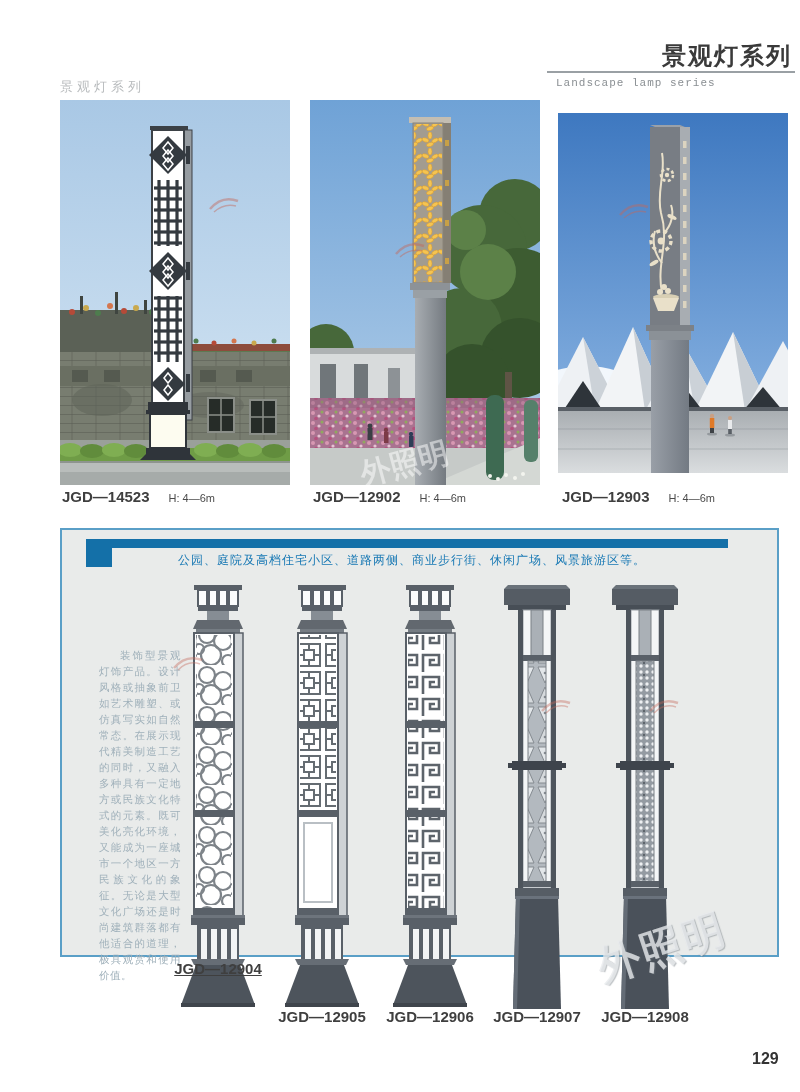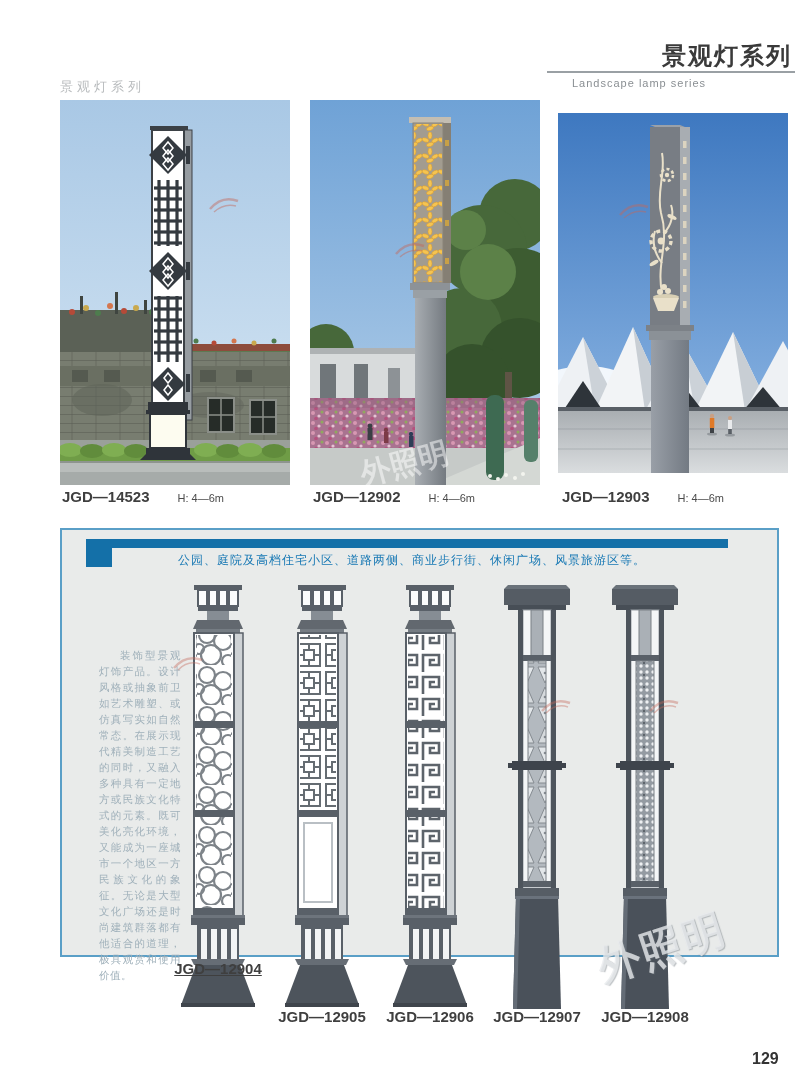--- a/index.html
+++ b/index.html
@@ -4,21 +4,21 @@
 <style>
   html,body{margin:0;padding:0;background:#fff;}
   .page{position:relative;width:800px;height:1092px;background:#fff;overflow:hidden;
         font-family:"Liberation Sans",sans-serif;}
   .abs{position:absolute;}
   .hdr-title{font-size:24px;font-weight:bold;color:#3a3a3a;letter-spacing:2px;text-align:right;}
   .hdr-sub{font-size:11px;color:#8a8f93;letter-spacing:1px;}
   .hdr-rule{height:2px;background:#9aa0a4;}
   .tagline{font-size:13px;color:#b9bcbe;letter-spacing:4px;}
   .caption{font-size:15px;color:#3f3f3f;font-weight:600;}
-  .caption .h{font-size:11px;color:#4a4a4a;font-weight:400;margin-left:28px;}
+  .caption .h{font-size:11px;color:#4a4a4a;font-weight:400;margin-left:19px;}
   .panel{border:2px solid #5a9fc7;background:#e9ebea;padding-left:39px;}
   .blue-sq{background:#1470a8;}
   .blue-bar{background:#1470a8;}
   .usage{font-size:12px;color:#1778b4;letter-spacing:1px;text-align:center;}
   .desc{font-size:10.5px;line-height:16px;color:#9fb0ba;text-align:justify;
         text-indent:2em;letter-spacing:.5px;}
   .prod-label{font-size:15px;color:#3f3f3f;font-weight:600;text-align:center;width:110px;}
   .pageno{font-size:16px;font-weight:bold;color:#333;}
   .wm{font-size:42px;font-weight:bold;color:rgba(233,236,238,.78);
       text-shadow:1px 1px 1px rgba(110,120,126,.45);transform:rotate(-18deg);
@@ -113,21 +113,21 @@
           <circle cx="9" cy="3" r="1.7" fill="#eef0f2"></circle>
         <circle cx="3" cy="9" r="1.7" fill="#eef0f2"></circle>
           <circle cx="9" cy="9" r="1.7" fill="#eef0f2"></circle>
         <circle cx="6" cy="6" r="1.2" fill="#5d646b"></circle>
       </pattern>
     </defs>
   </svg>
 
   <div class="abs hdr-title" style="left:400px;top:40px;width:392px;">景观灯系列</div>
   <div class="abs hdr-rule" style="left:547px;top:71px;width:248px;"></div>
-  <div class="abs hdr-sub" style="left:572px;top:77px;">Landscape lamp series</div>
+  <div class="abs hdr-sub" style="left:556px;top:77px;font-family:Liberation Mono, monospace;">Landscape lamp series</div>
   <div class="abs tagline" style="left:60px;top:78px;">景观灯系列</div>
 
   <svg class="abs" style="left:60px;top:100px" width="230" height="385" viewBox="0 0 230 385">
     <rect width="230" height="385" fill="url(#sky1)"></rect>
 
     <rect x="0" y="210" width="108" height="44" fill="#5b6156"></rect>
     <rect x="20" y="196" width="3" height="18" fill="#3f4540"></rect>
     <rect x="55" y="192" width="3" height="22" fill="#3f4540"></rect>
     <rect x="84" y="200" width="3" height="14" fill="#3f4540"></rect>
     <g>

